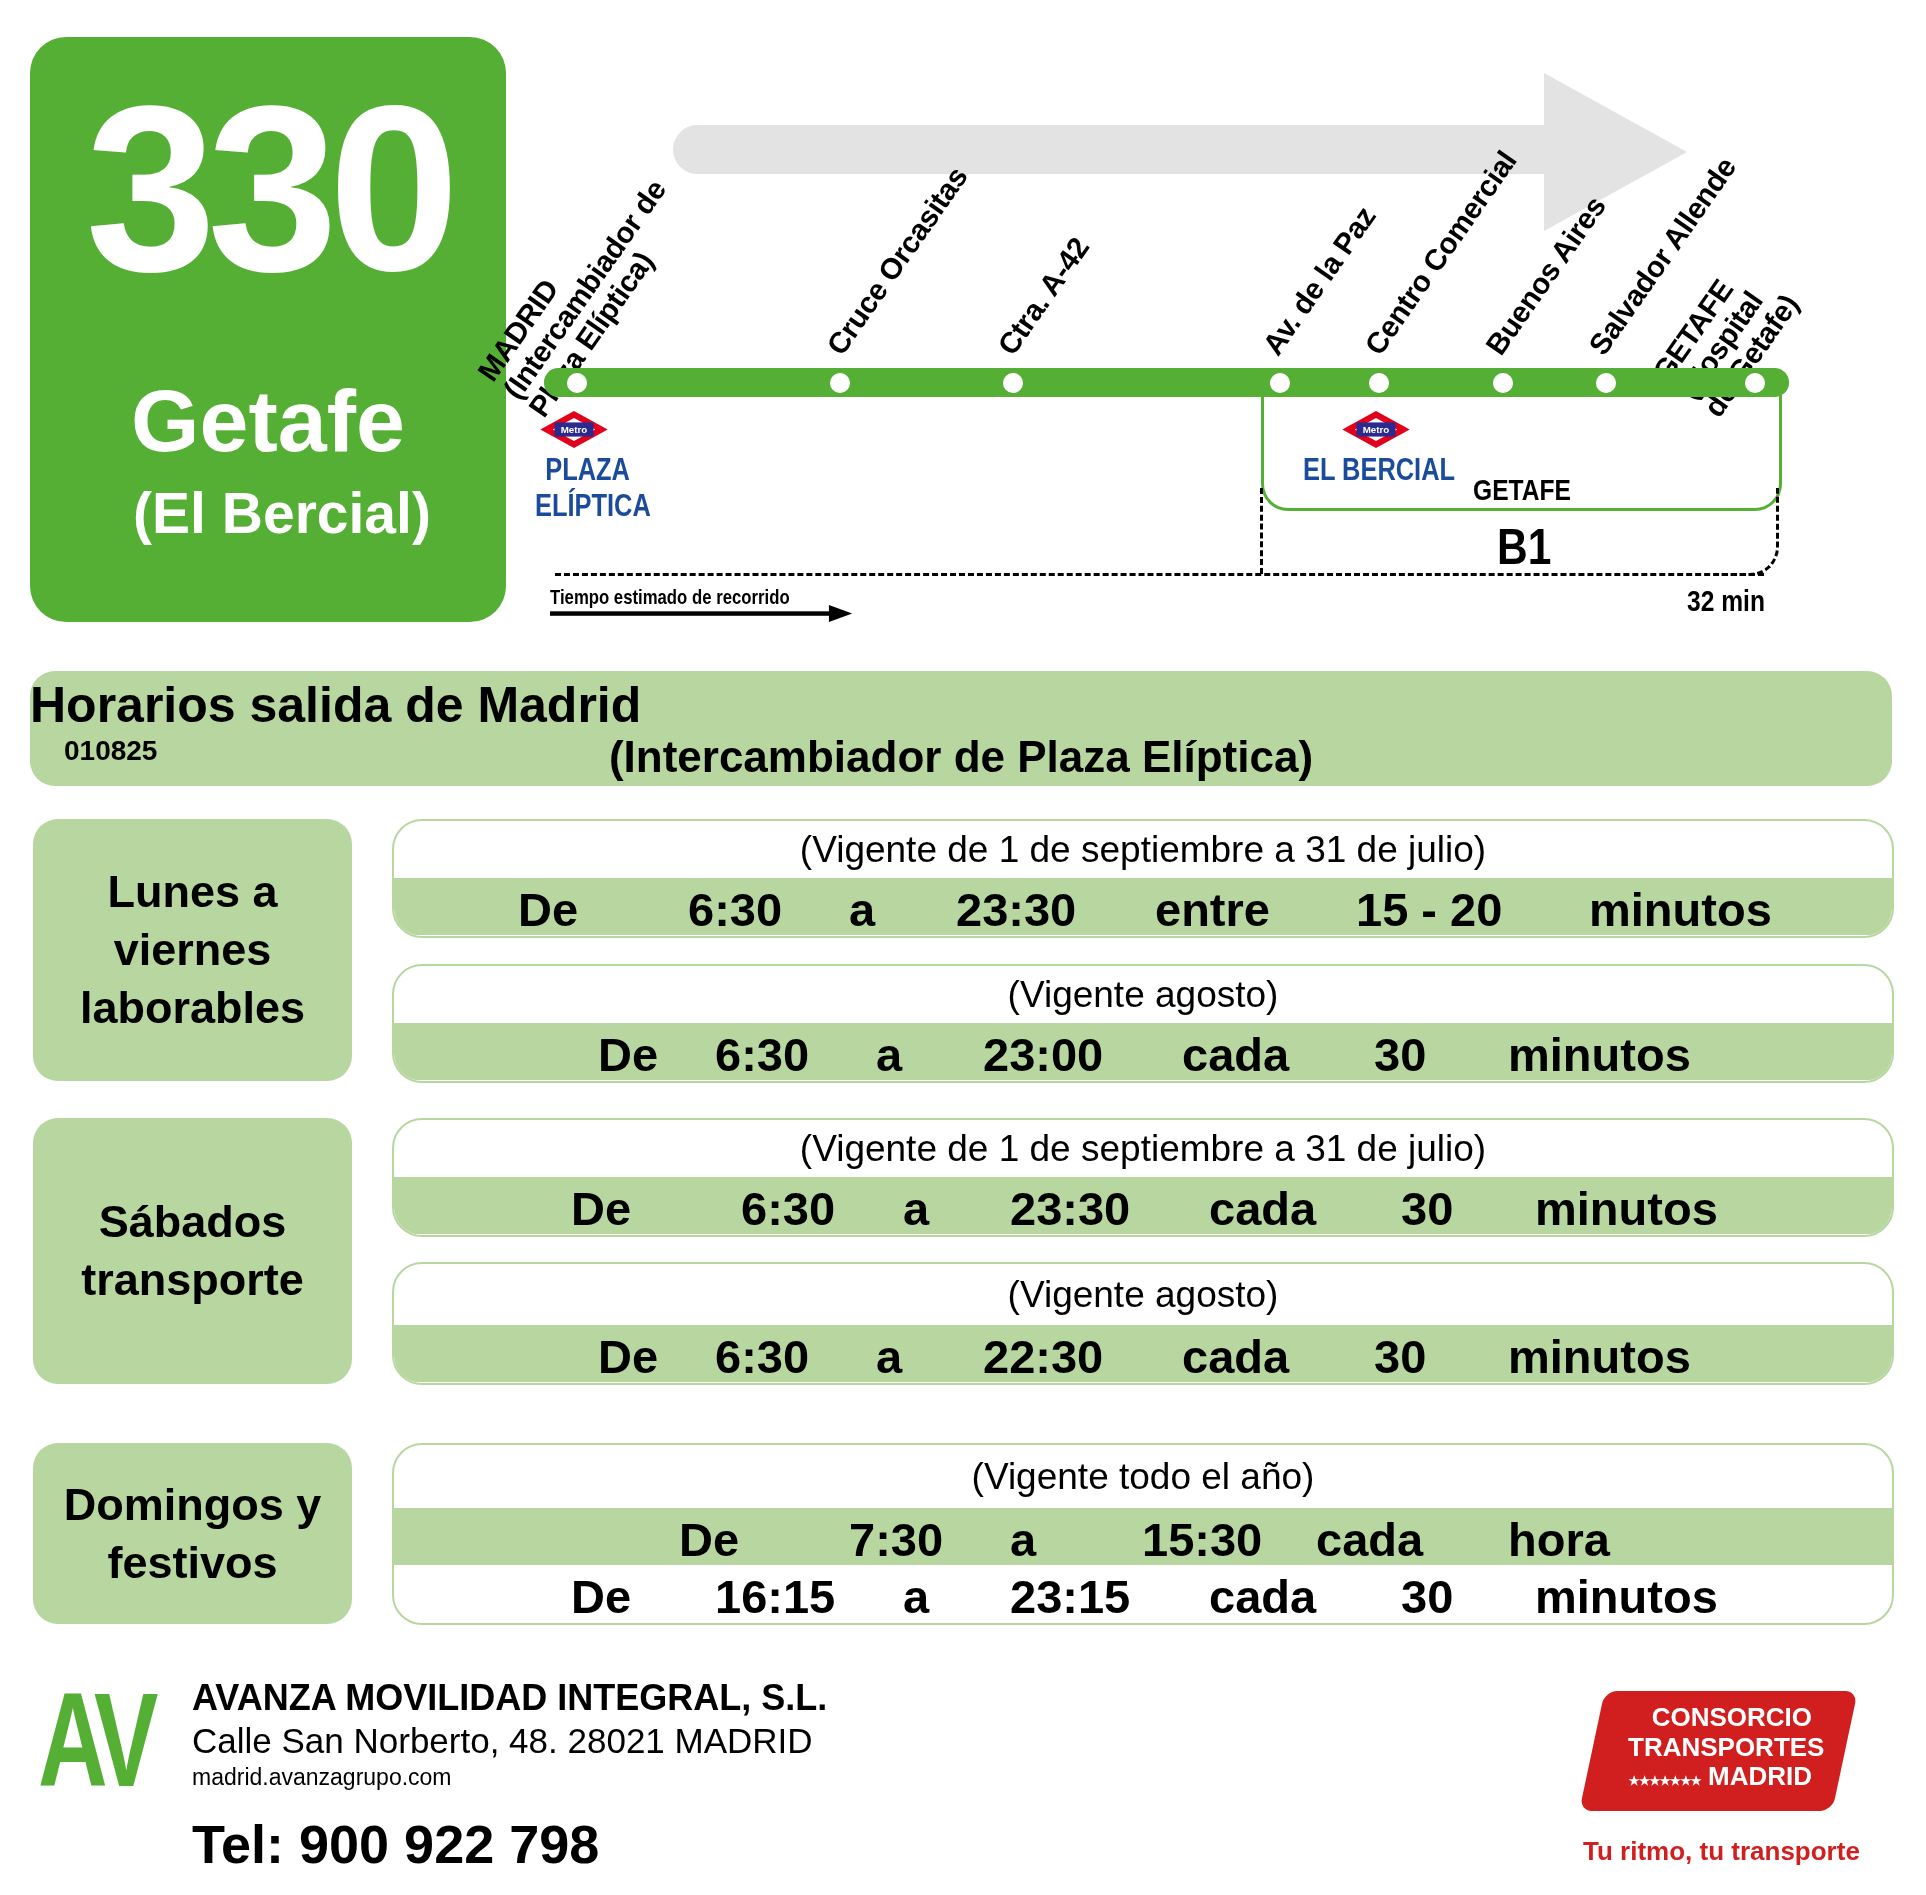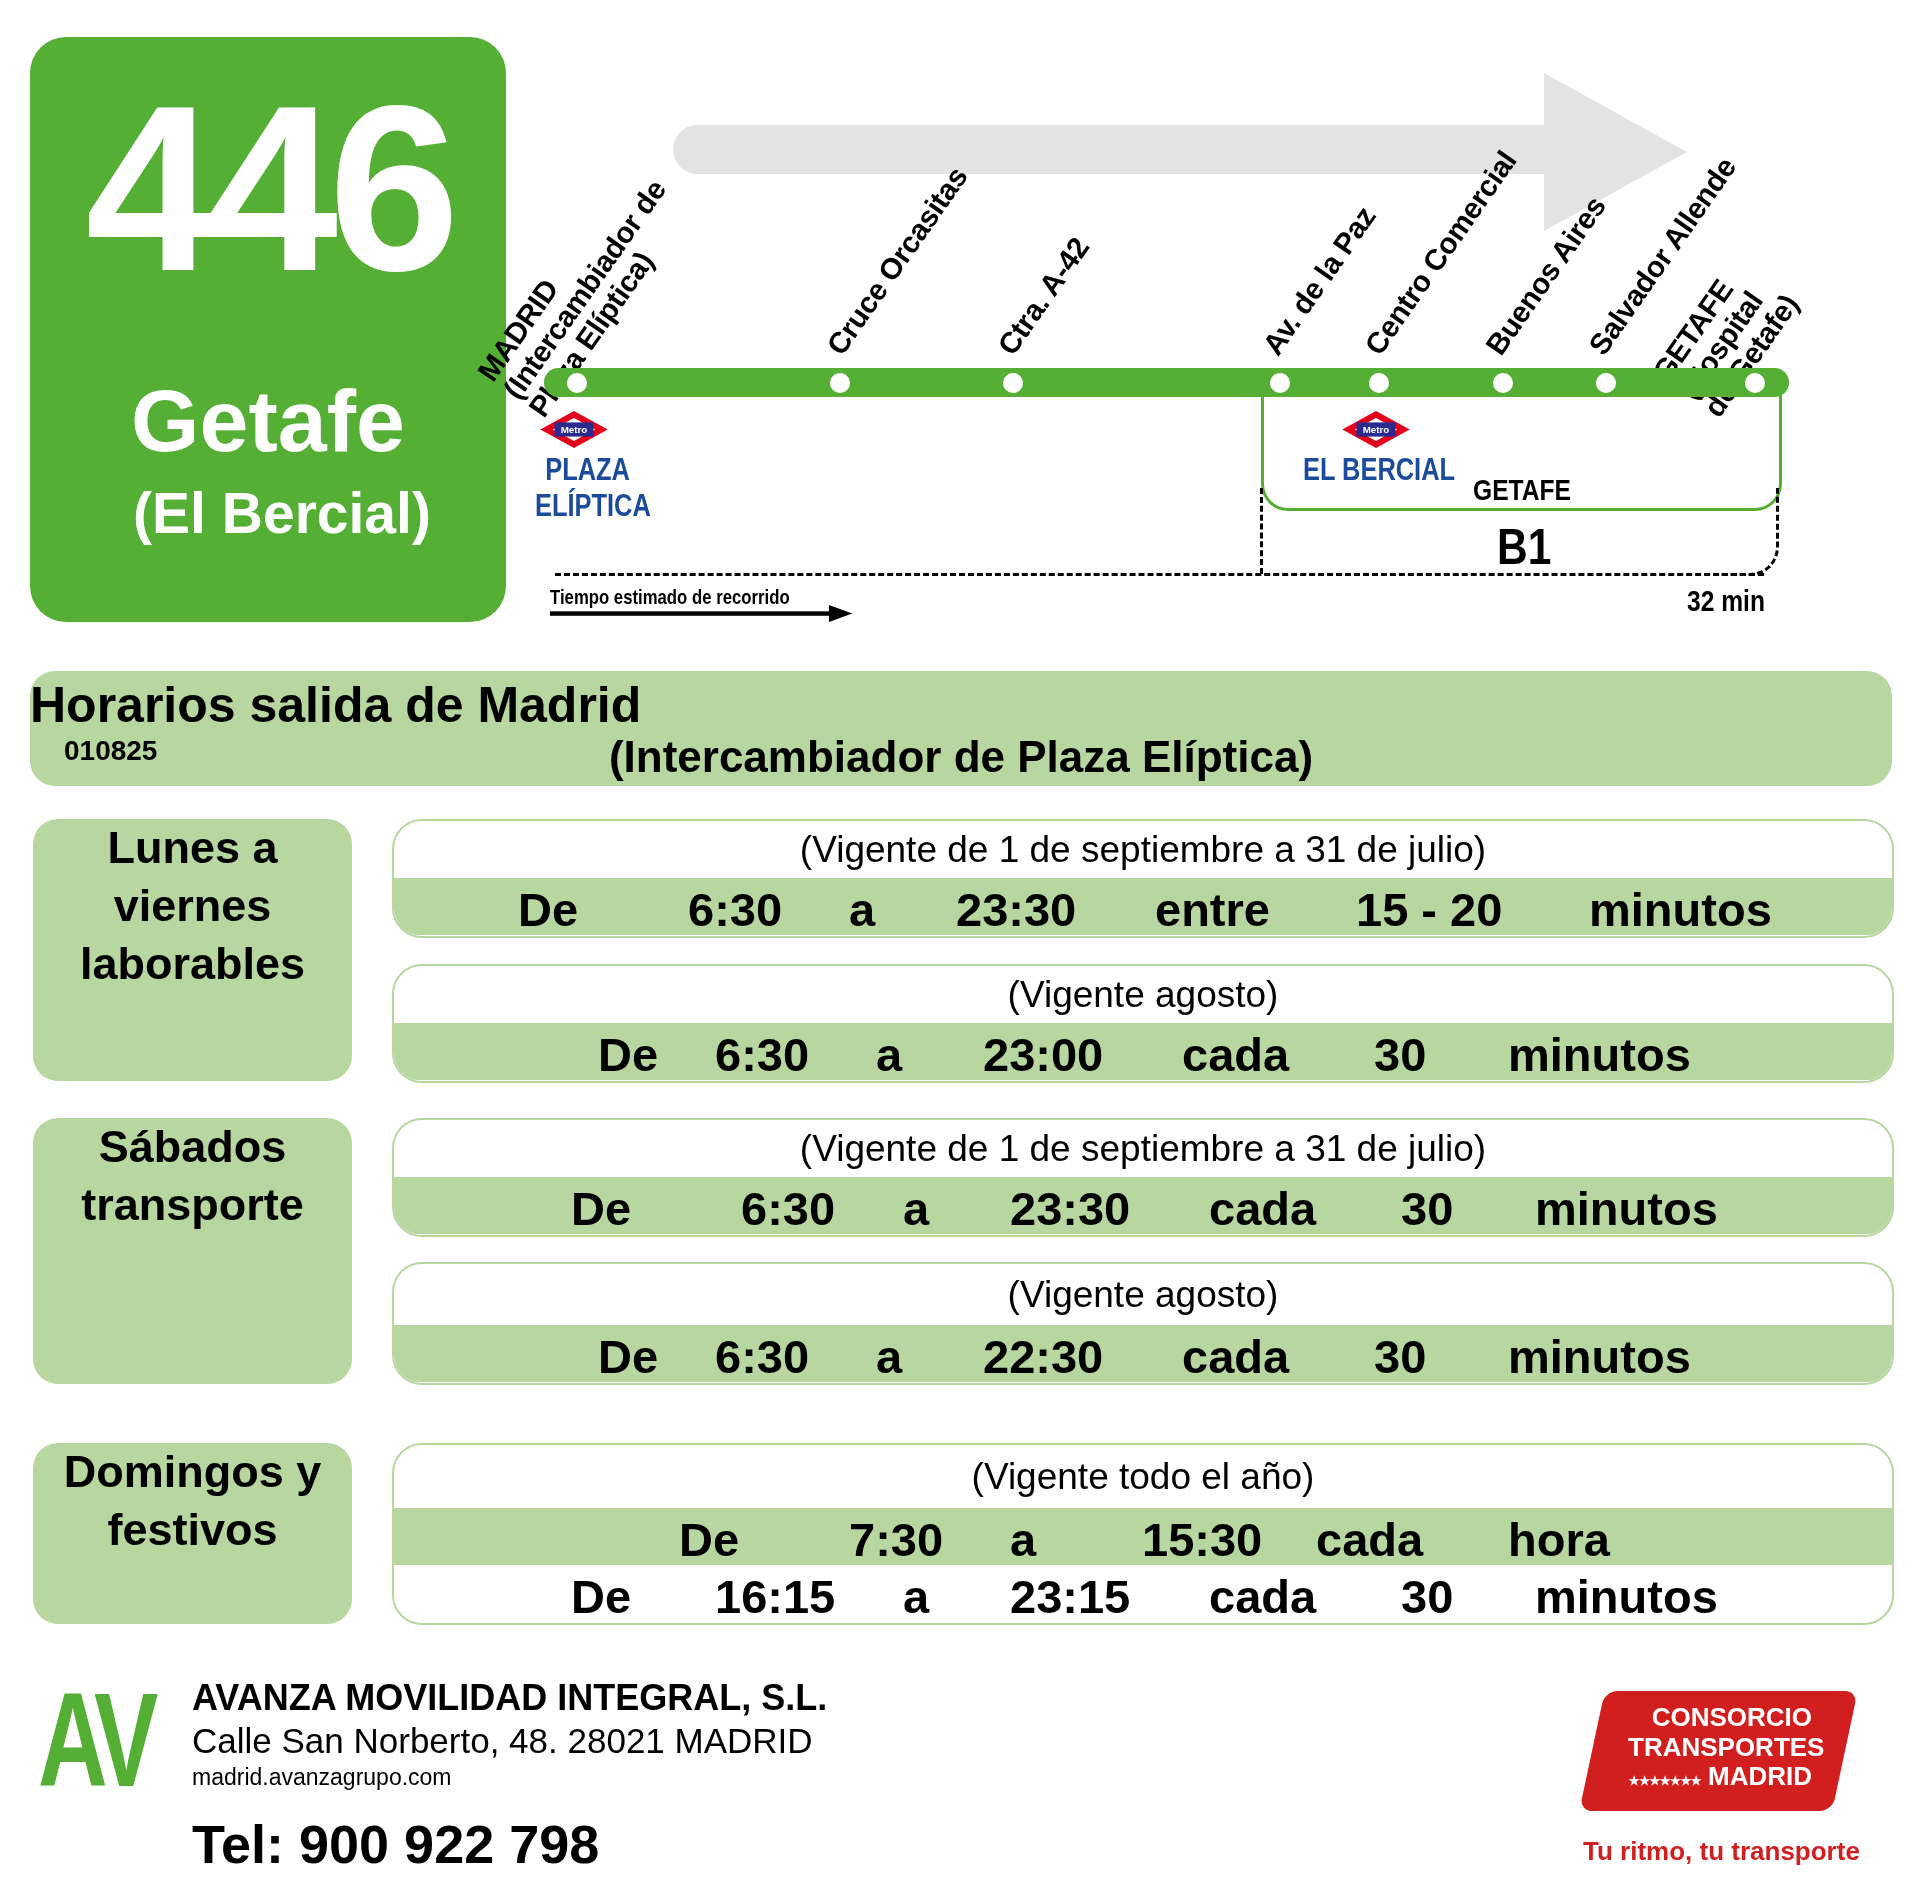--- a/index.html
+++ b/index.html
@@ -35,42 +35,42 @@
   .time-lbl { font-size:19.7px; font-weight:bold; transform:scaleX(0.85); transform-origin:0 0; }
   .dur { font-size:30px; font-weight:bold; transform:scaleX(0.82); transform-origin:0 0; }
 
   
   .header-band { left:30px; top:671px; width:1862px; height:115px; background:#b7d6a0; border-radius:25px; }
   .header-band .title1 { position:absolute; left:0; right:0; top:5.4px; text-align:left; font-size:50px; font-weight:bold; }
   .header-band .title2 { position:absolute; left:0; right:0; top:61px; text-align:center; font-size:44px; font-weight:bold; }
   .header-band .code { position:absolute; left:34px; top:64px; font-size:28px; font-weight:bold; }
 
   
-  .day-box { left:33px; width:319px; background:#b7d6a0; border-radius:25px; display:flex; justify-content:center; text-align:center; font-size:45px; font-weight:bold; line-height:58px; }
+  .day-box { left:33px; width:319px; background:#b7d6a0; border-radius:25px; display:flex; align-items:center; justify-content:center; text-align:center; font-size:45px; font-weight:bold; line-height:58px; }
   .sched { left:392px; width:1498px; border:2.7px solid #b7d6a0; border-radius:30px; background:#fff; overflow:hidden; }
   .sched .note { height:57px; display:flex; align-items:center; justify-content:center; font-size:37px; }
   .sched .band { background:#b7d6a0; }
   .sched .row { height:57px; position:relative; font-size:47px; font-weight:bold; }
   .sched .row span { position:absolute; top:3.6px; white-space:nowrap; }
 
   
   .av-logo { left:38px; top:1673px; font-size:134px; font-weight:bold; color:#55af35; letter-spacing:-9px; transform:scaleX(0.72); transform-origin:0 0; line-height:1; }
   .company { left:192px; top:1677px; font-size:36px; font-weight:bold; }
   .addr { left:192px; top:1721px; font-size:35px; }
   .web { left:192px; top:1764px; font-size:23px; }
   .tel { left:192px; top:1813px; font-size:54px; font-weight:bold; }
   .ctm-box { left:1592px; top:1691px; width:253px; height:120px; background:#d11f1f; border-radius:12.5px; transform:skewX(-12deg); }
   .ctm-text { left:1628px; top:1703px; color:#fff; font-size:26px; font-weight:bold; line-height:29.6px; text-align:right; width:184px; }
   .ctm-slogan { left:1583px; top:1836px; color:#d11f1f; font-size:26px; font-weight:bold; }
 </style>
 </head>
 <body>
 
 <div class="abs badge">
-  <div class="num">446</div>
+  <div class="num">330</div>
   <div class="dest">Getafe</div>
   <div class="dest2">(El Bercial)</div>
 </div>
 
 <div class="abs arrow-shaft"></div>
 <div class="abs arrow-head"></div>
 
 <div class="abs stop-label" style="left:548px; top:329px;">MADRID
 (Intercambiador de
 Plaza Elíptica)</div>

